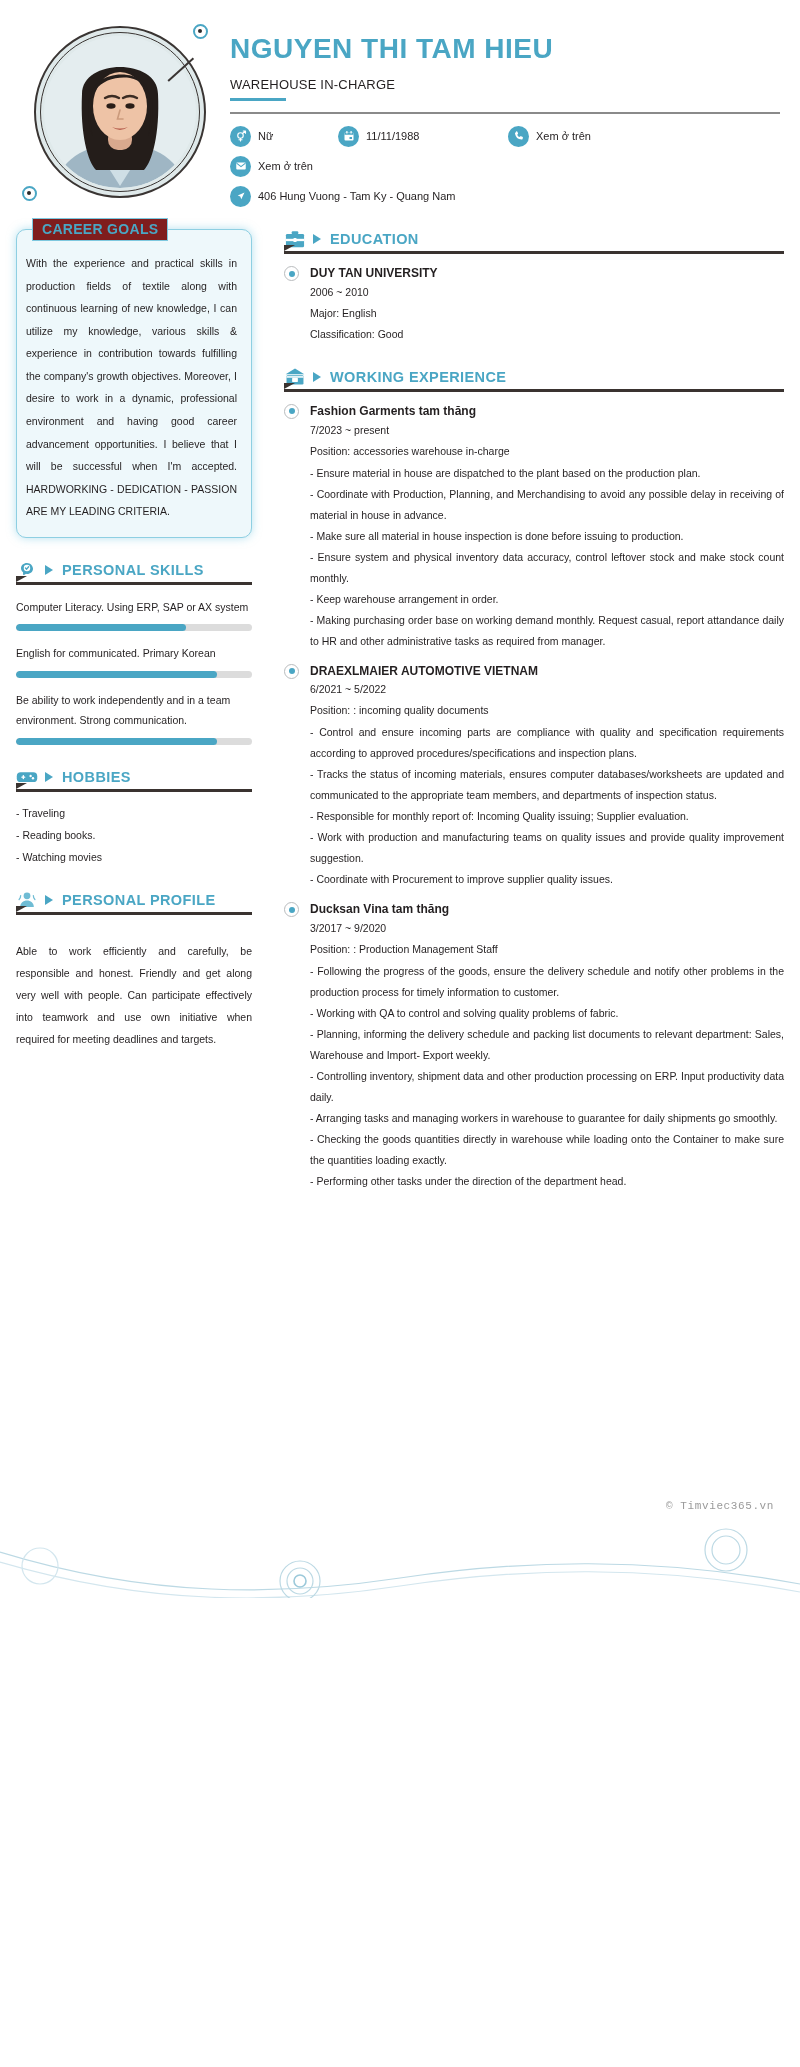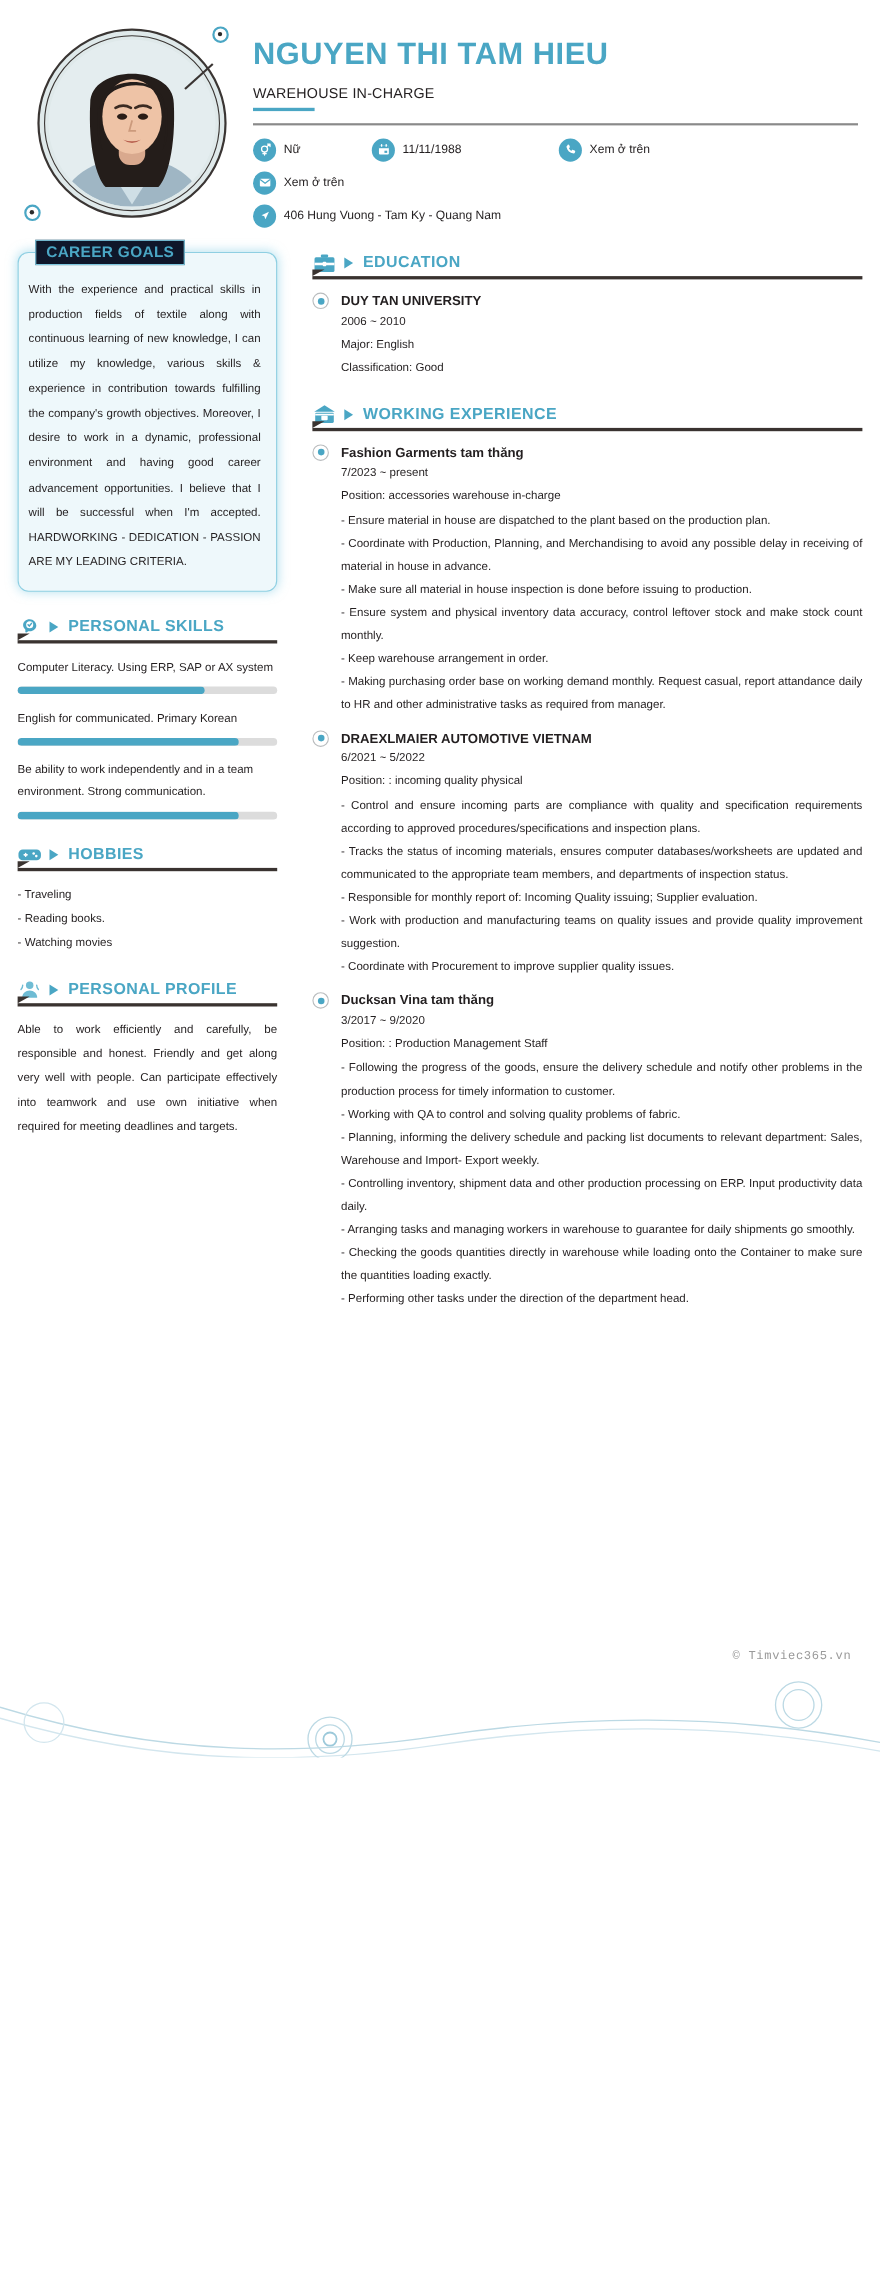--- a/index.html
+++ b/index.html
@@ -160,21 +160,21 @@
   .goals-box {
     border: 1.5px solid #8ecfe2;
     border-radius: 10px;
     background: #eef8fb;
     padding: 22px 14px 14px 9px;
     box-shadow: 0 0 10px rgba(120,200,225,0.55);
   }
   .goals-title {
     position: absolute;
     left: 16px; top: -11px;
-    background: #0f172a;
+    background: #7f1d1d;
     border: 1.5px solid #7ec8df;
     padding: 2px 9px 3px 9px;
     font-size: 14px;
     font-weight: bold;
     color: #4aa6c4;
     letter-spacing: 0.3px;
     text-align: right;
   }
   .goals-text {
     font-size: 10.5px;
@@ -249,21 +249,21 @@
   .plain-line {
     font-size: 10.5px;
     line-height: 2.1;
     color: #231f20;
   }
   .first-line { margin-top: 10px; }
   .para {
     font-size: 10.5px;
     line-height: 2.1;
     text-align: justify;
-    margin-top: 10px;
+    margin-top: 25px;
     color: #231f20;
   }
 
   
   .entry {
     margin-top: 11px;
     position: relative;
     padding-left: 26px;
   }
   .entry-bullet {
@@ -566,21 +566,21 @@
             <div>- Ensure system and physical inventory data accuracy, control leftover stock and make stock count monthly.</div>
             <div>- Keep warehouse arrangement in order.</div>
             <div>- Making purchasing order base on working demand monthly. Request casual, report attandance daily to HR and other administrative tasks as required from manager.</div>
           </div>
         </div>
 
         <div class="entry">
           <span class="entry-bullet"></span>
           <div class="entry-title">DRAEXLMAIER AUTOMOTIVE VIETNAM</div>
           <div class="entry-sub">6/2021 ~ 5/2022</div>
-          <div class="entry-sub">Position: : incoming quality physical</div>
+          <div class="entry-sub">Position: : incoming quality documents</div>
           <div class="entry-bullets">
             <div>- Control and ensure incoming parts are compliance with quality and specification requirements according to approved procedures/specifications and inspection plans.</div>
             <div>- Tracks the status of incoming materials, ensures computer databases/worksheets are updated and communicated to the appropriate team members, and departments of inspection status.</div>
             <div>- Responsible for monthly report of: Incoming Quality issuing; Supplier evaluation.</div>
             <div>- Work with production and manufacturing teams on quality issues and provide quality improvement suggestion.</div>
             <div>- Coordinate with Procurement to improve supplier quality issues.</div>
           </div>
         </div>
 
         <div class="entry">

